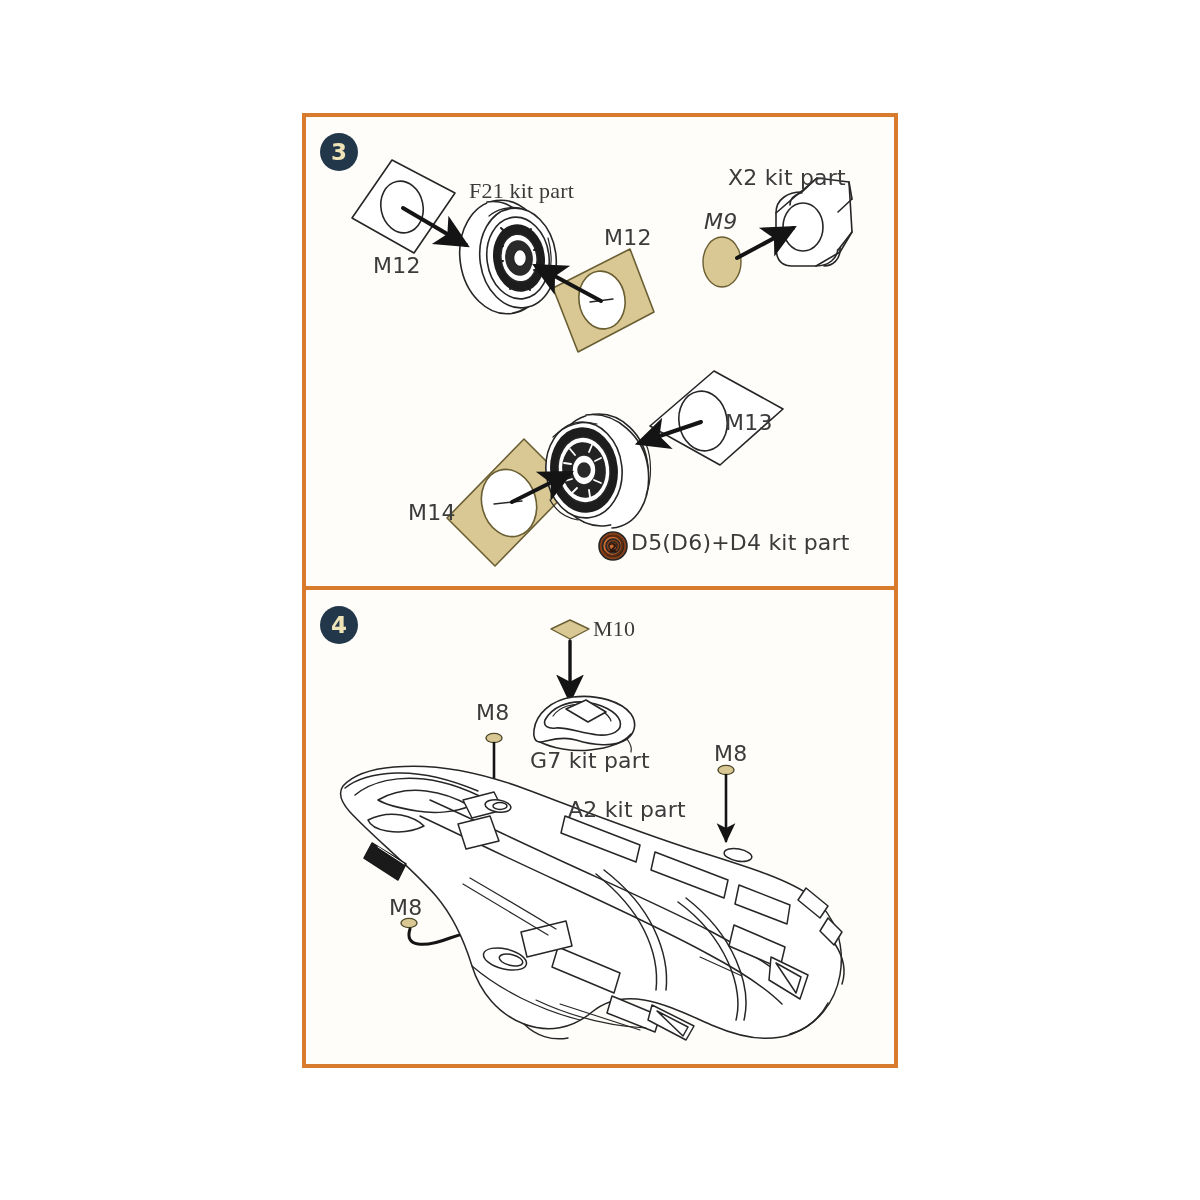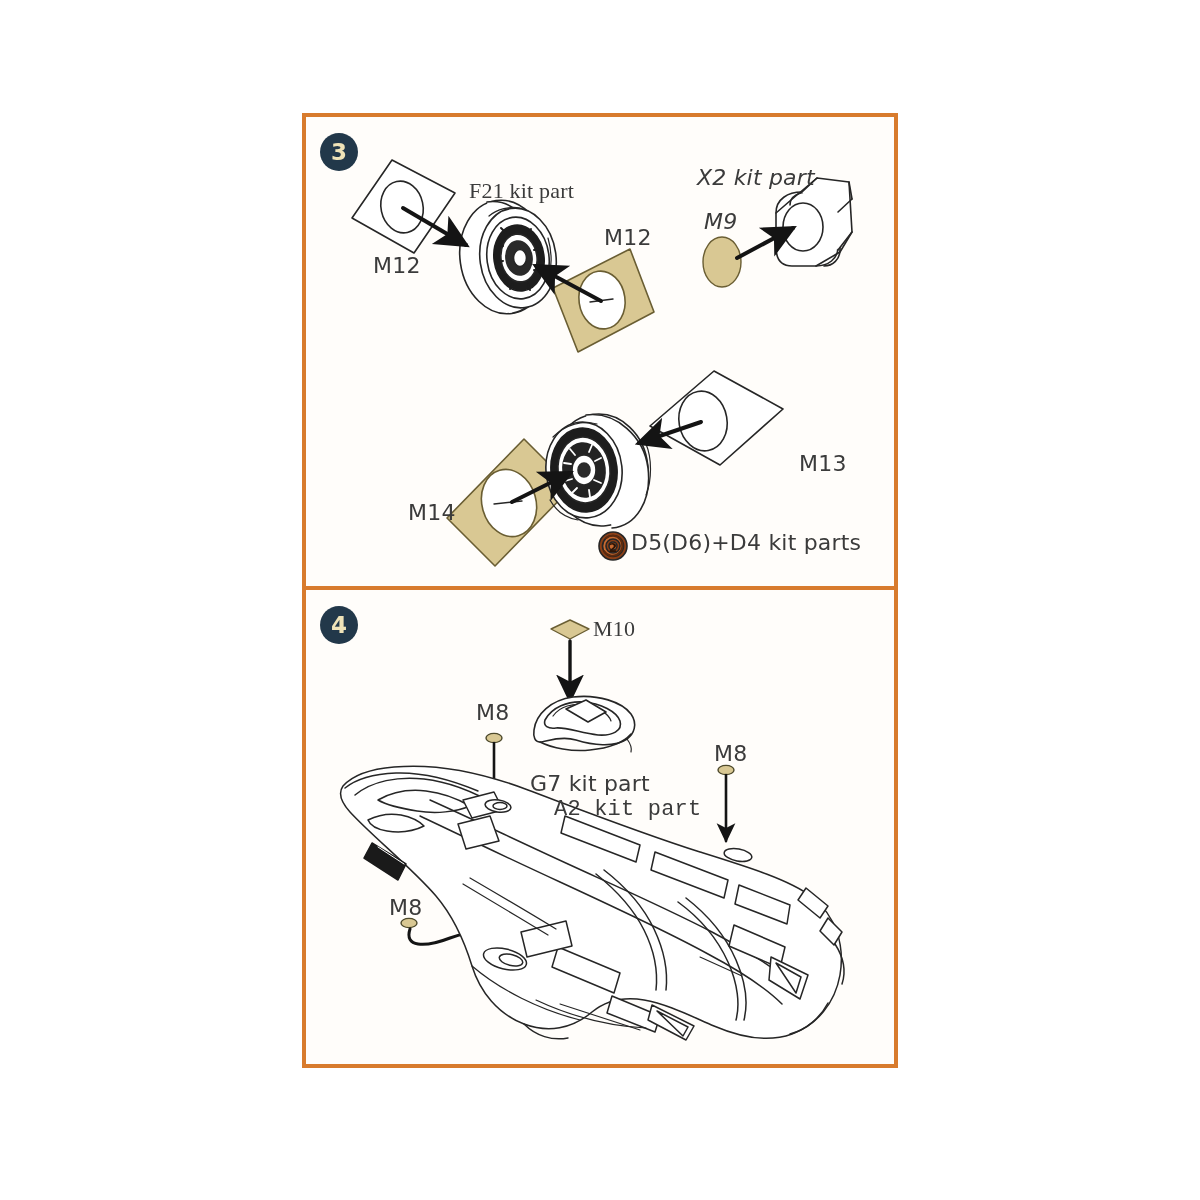--- a/index.html
+++ b/index.html
@@ -287,25 +287,25 @@
         <path d="M790,1034 C806,1030 820,1018 828,1003" fill="none"></path>
       </g>
 
     </g>
   </svg>
 
   <div class="lbl" style="left:373px;  top:253px;">M12</div>
   <div class="lbl" style="left:469px;  top:178px;font-family:Liberation Serif, serif;">F21 kit part</div>
   <div class="lbl" style="left:604px;  top:225px;">M12</div>
   <div class="lbl" style="left:704px;  top:209px;font-style:italic;">M9</div>
-  <div class="lbl" style="left:697px;  top:165px;font-style:italic;">X2 kit part</div>
-  <div class="lbl" style="left:799px;  top:410px;margin-top:41px;">M13</div>
+  <div class="lbl" style="left:728px;  top:165px;">X2 kit part</div>
+  <div class="lbl" style="left:725px;  top:410px;">M13</div>
   <div class="lbl" style="left:408px;  top:500px;">M14</div>
-  <div class="lbl" style="left:631px;  top:530px;">D5(D6)+D4 kit parts</div>
+  <div class="lbl" style="left:631px;  top:530px;">D5(D6)+D4 kit part</div>
 
   <div class="lbl" style="left:593px;  top:616px;font-family:Liberation Serif, serif;">M10</div>
-  <div class="lbl" style="left:530px;  top:771px;">G7 kit part</div>
+  <div class="lbl" style="left:530px;  top:748px;">G7 kit part</div>
   <div class="lbl" style="left:476px;  top:700px;">M8</div>
   <div class="lbl" style="left:714px;  top:741px;">M8</div>
-  <div class="lbl" style="left:554px;  top:797px;font-family:Liberation Mono, monospace;">A2 kit part</div>
+  <div class="lbl" style="left:568px;  top:797px;">A2 kit part</div>
   <div class="lbl" style="left:389px;  top:895px;">M8</div>
 
 </div>
 
 </body></html>

